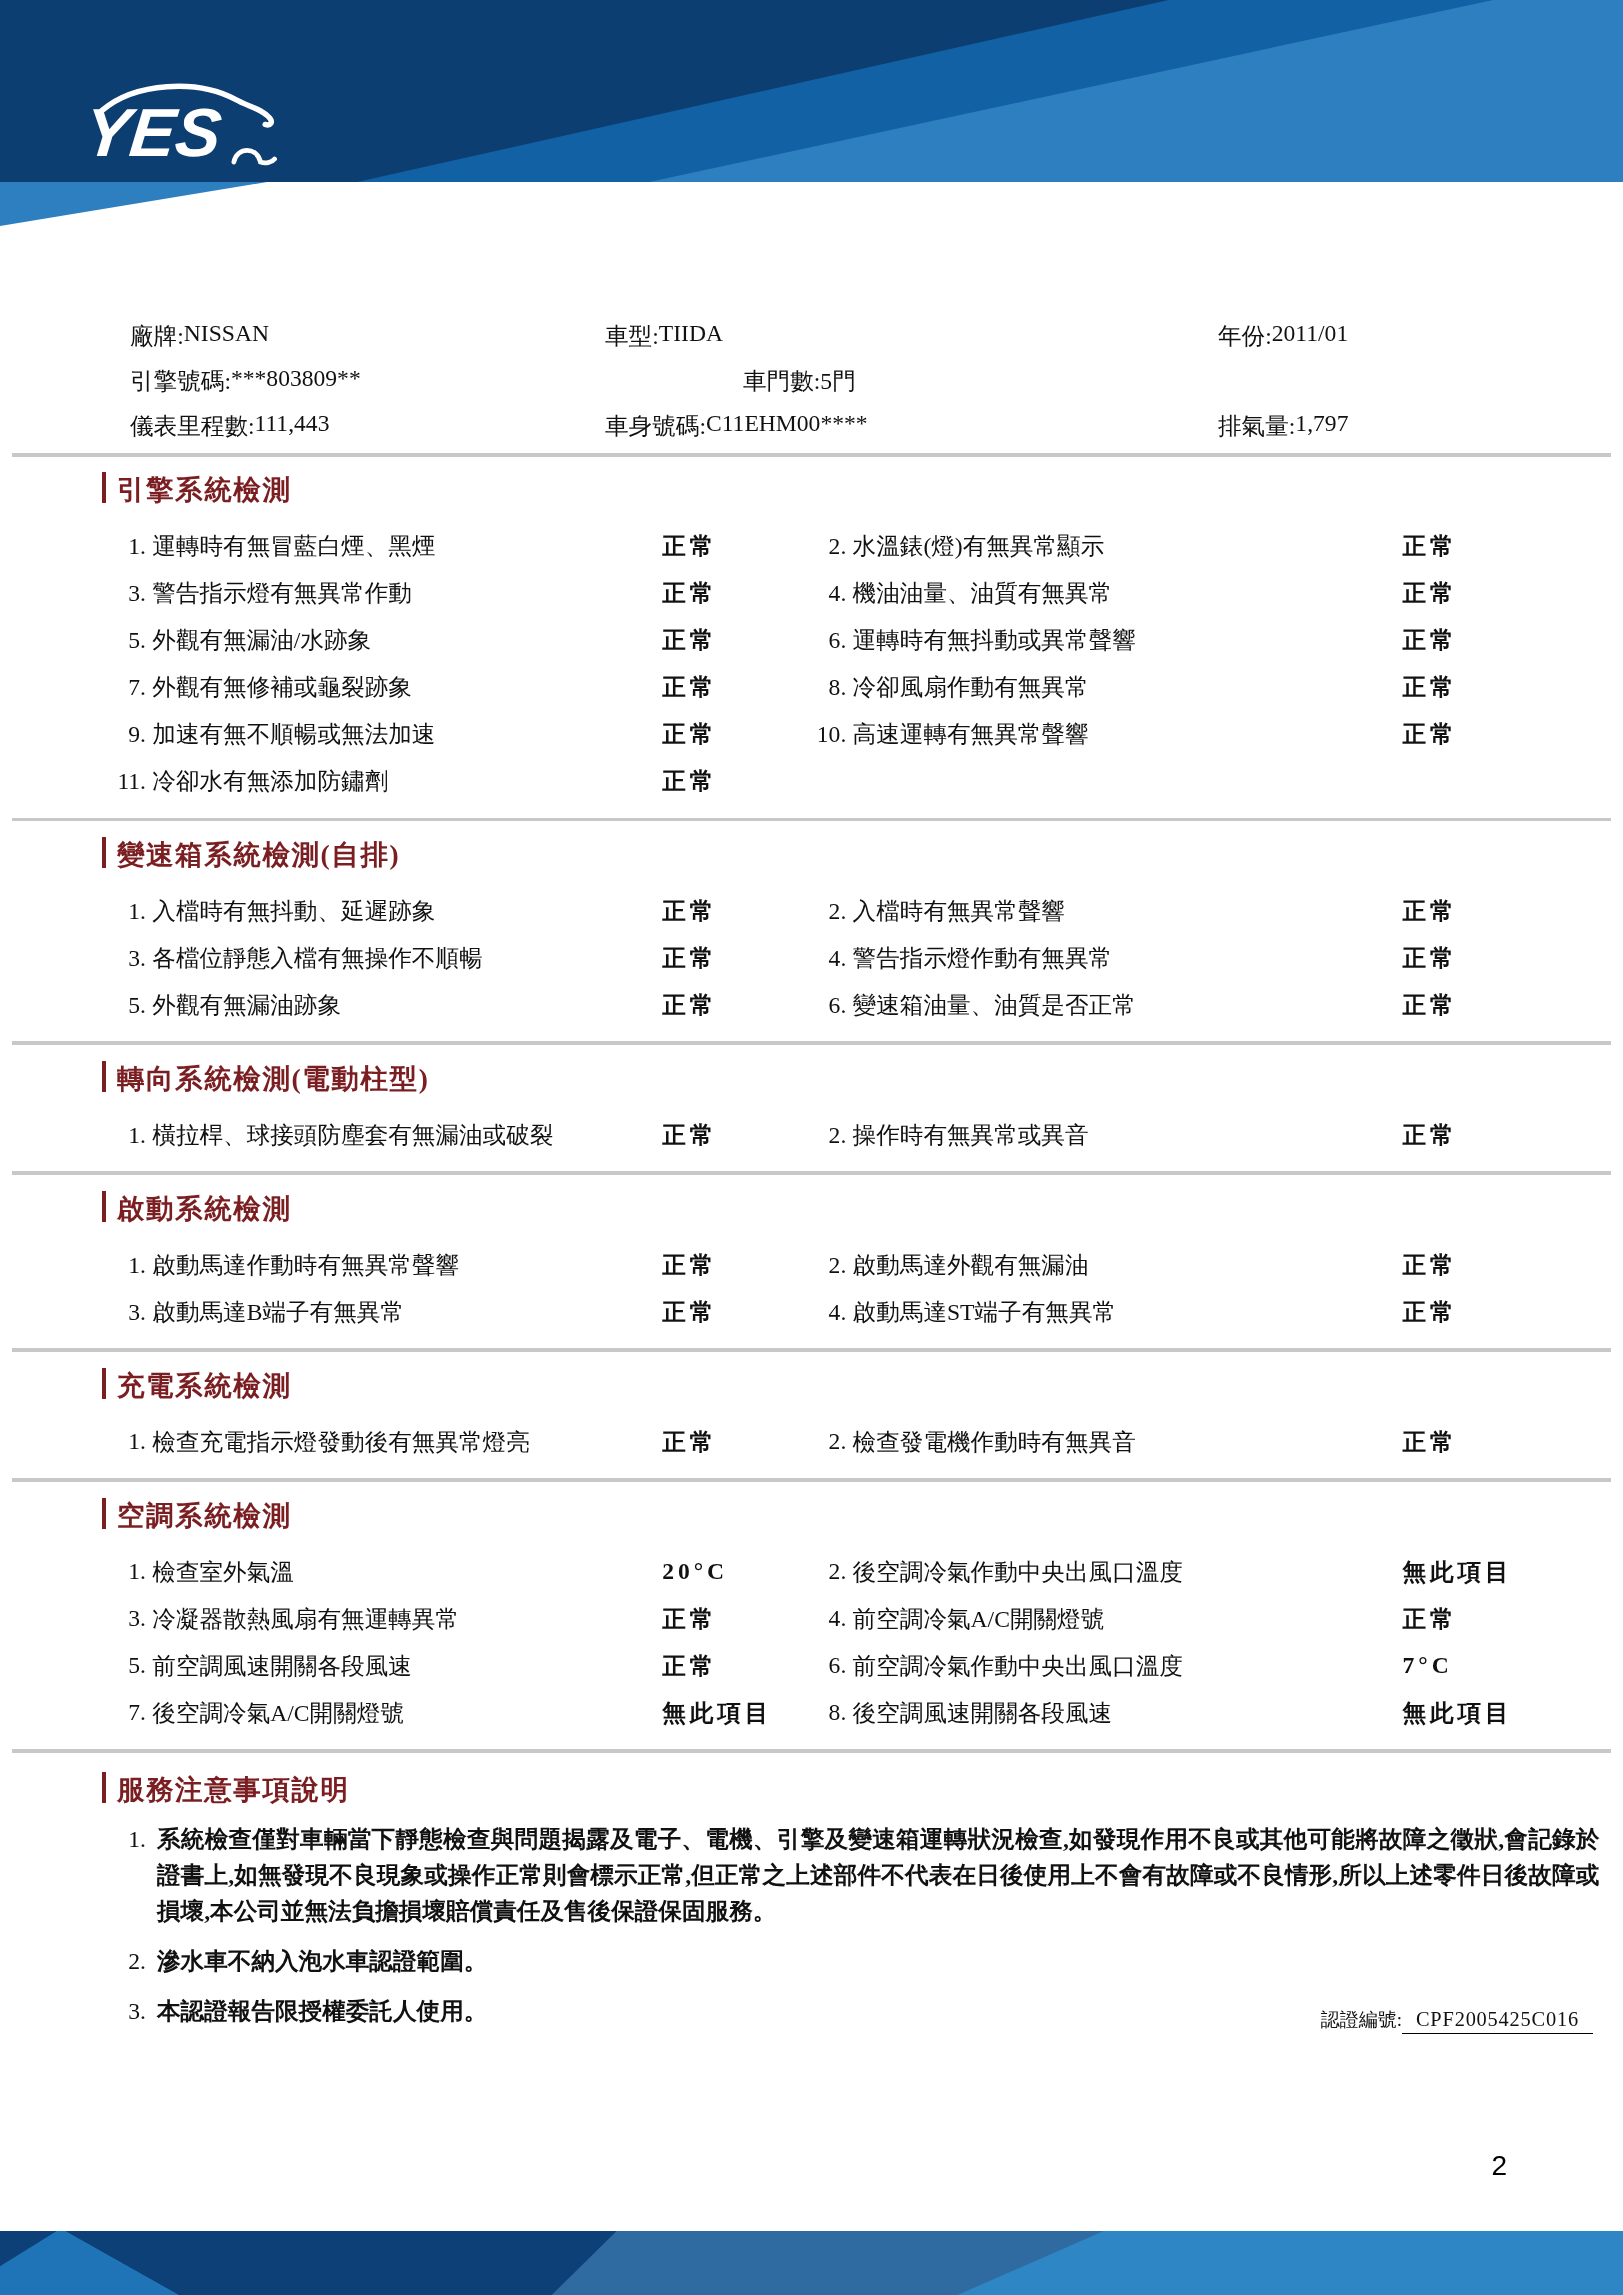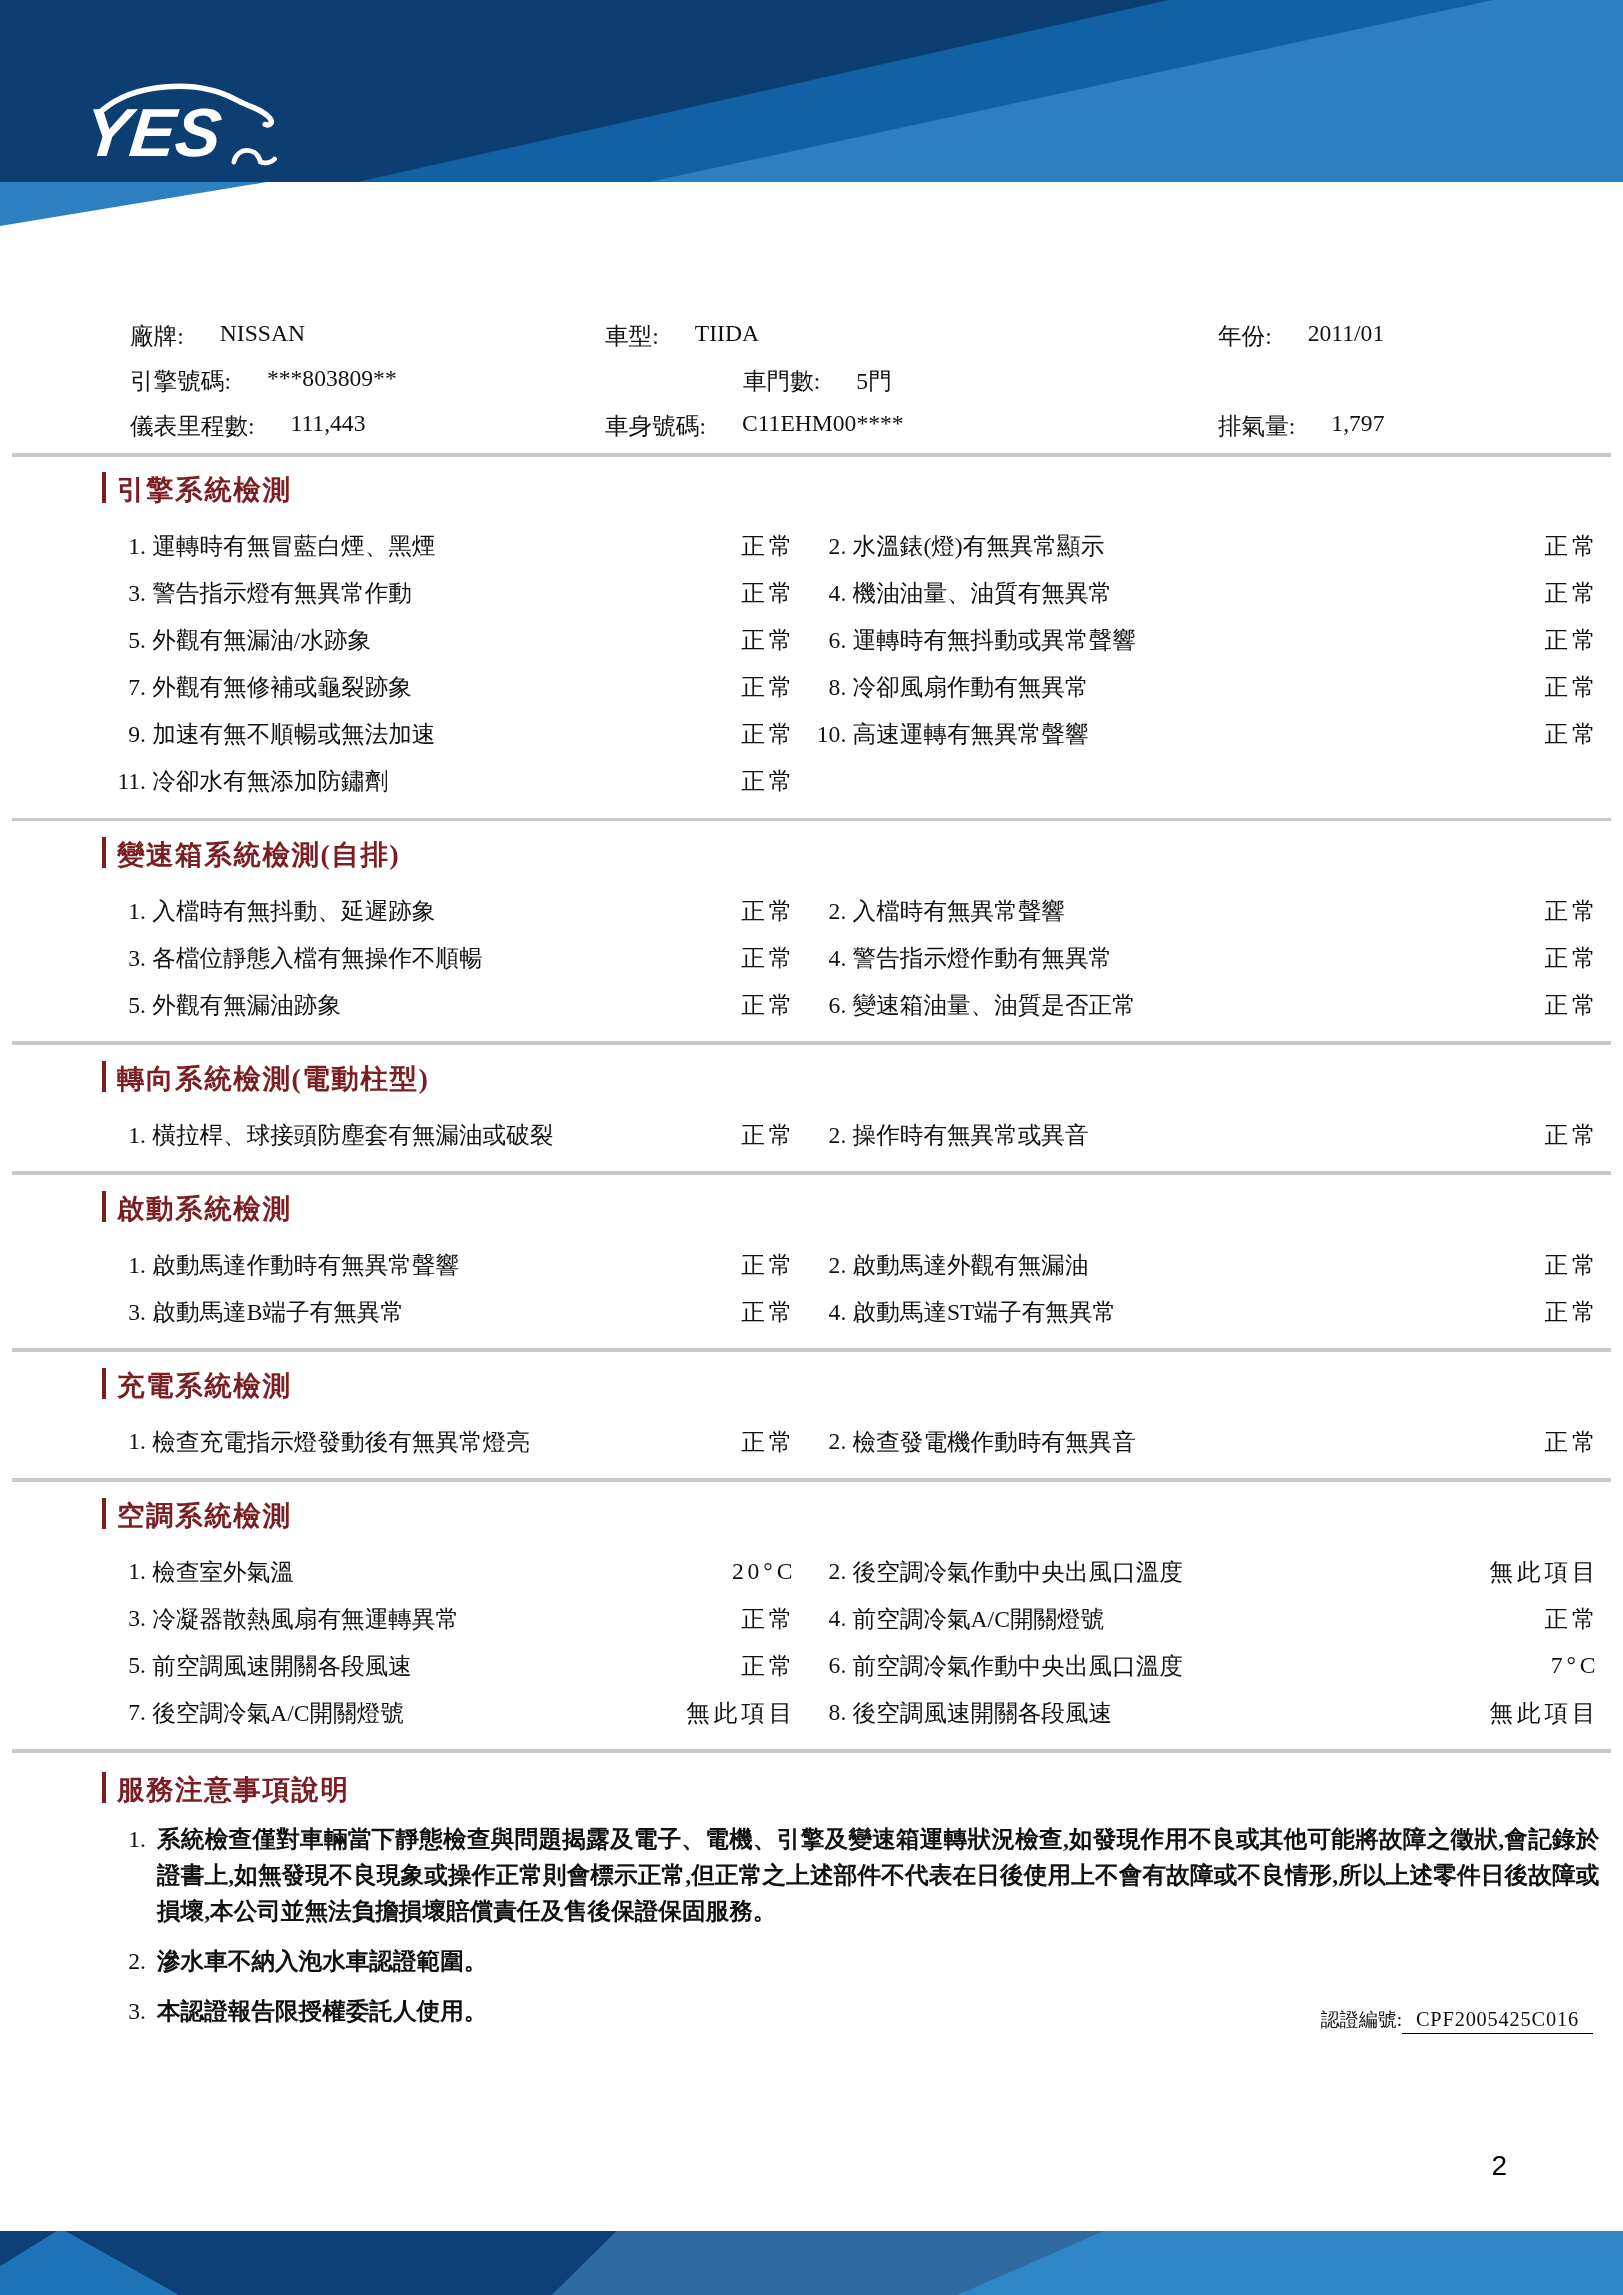--- a/index.html
+++ b/index.html
@@ -16,36 +16,36 @@
   .logo-text{position:absolute;left:4.7px;top:19px;font-family:"Liberation Sans","DejaVu Sans",sans-serif;
              font-style:italic;font-weight:700;font-size:68px;line-height:1;color:#fff;transform:skewX(-6deg);}
   .logo svg{position:absolute;left:0;top:0;}
   .header-title{position:absolute;left:280px;top:93px;z-index:6;color:#fff;
                 font-family:"Liberation Sans","DejaVu Sans",sans-serif;font-weight:700;
                 font-size:47px;letter-spacing:3.9px;line-height:1;}
 
   
   .vinfo{margin:313px 23.6px 0 130px;}
   .vinfo-row{display:flex;height:45px;align-items:center;font-size:23.6px;}
-  .vi-cell{display:flex;white-space:nowrap;gap:36px;}
+  .vi-cell{display:flex;white-space:nowrap;}
   .vi-c1{width:475px;} .vi-c2{width:613px;} .vi-c3{flex:1;}
 
   .divider{height:3.9px;background:#c8c8c8;margin:0 11.8px;}
   .divider-first{margin-top:4.7px;}
 
   
   .sec{padding:15.7px 23.6px 12.6px 102px;}
   .sec-h{display:flex;align-items:flex-start;height:35px;}
   .bar{width:3.9px;height:31px;background:#7a1e22;margin-right:11px;flex:none;}
   .sec-title{margin:0;font-size:27.5px;font-weight:700;color:#7a1e22;letter-spacing:1.6px;white-space:nowrap;}
   .rows{margin-top:15.7px;}
   .row{display:flex;height:47px;align-items:center;font-size:23.6px;}
   .num{width:44px;text-align:right;flex:none;}
   .txt{width:510px;padding-left:6.3px;flex:none;white-space:nowrap;overflow:hidden;}
-  .res{width:134px;text-align:right;flex:none;letter-spacing:3.9px;white-space:nowrap;}
+  .res{width:134px;text-align:left;flex:none;letter-spacing:3.9px;white-space:nowrap;font-weight:bold;}
   .num-r{width:50px;}
   .txt-r{width:550px;}
   .res-r{width:auto;flex:1;}
 
   
   .notes{position:relative;padding:19px 23.6px 7.9px 102px;}
   .note{display:flex;font-size:23.6px;line-height:36px;margin-top:14px;}
   .note-num{width:44px;text-align:right;flex:none;}
   .note-text{padding-left:11px;flex:1;text-align:justify;font-weight:bold;}
   .cert{position:absolute;right:30px;bottom:3.1px;display:flex;align-items:baseline;font-size:19px;justify-content:space-between;}

